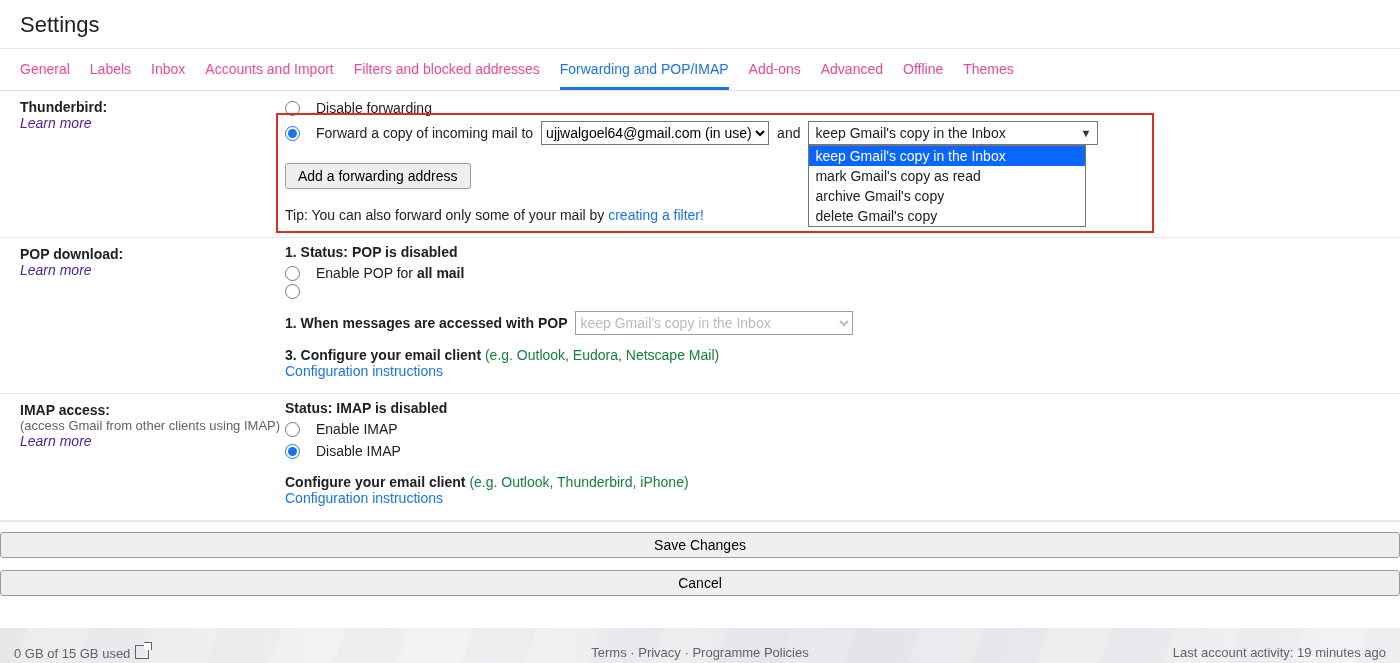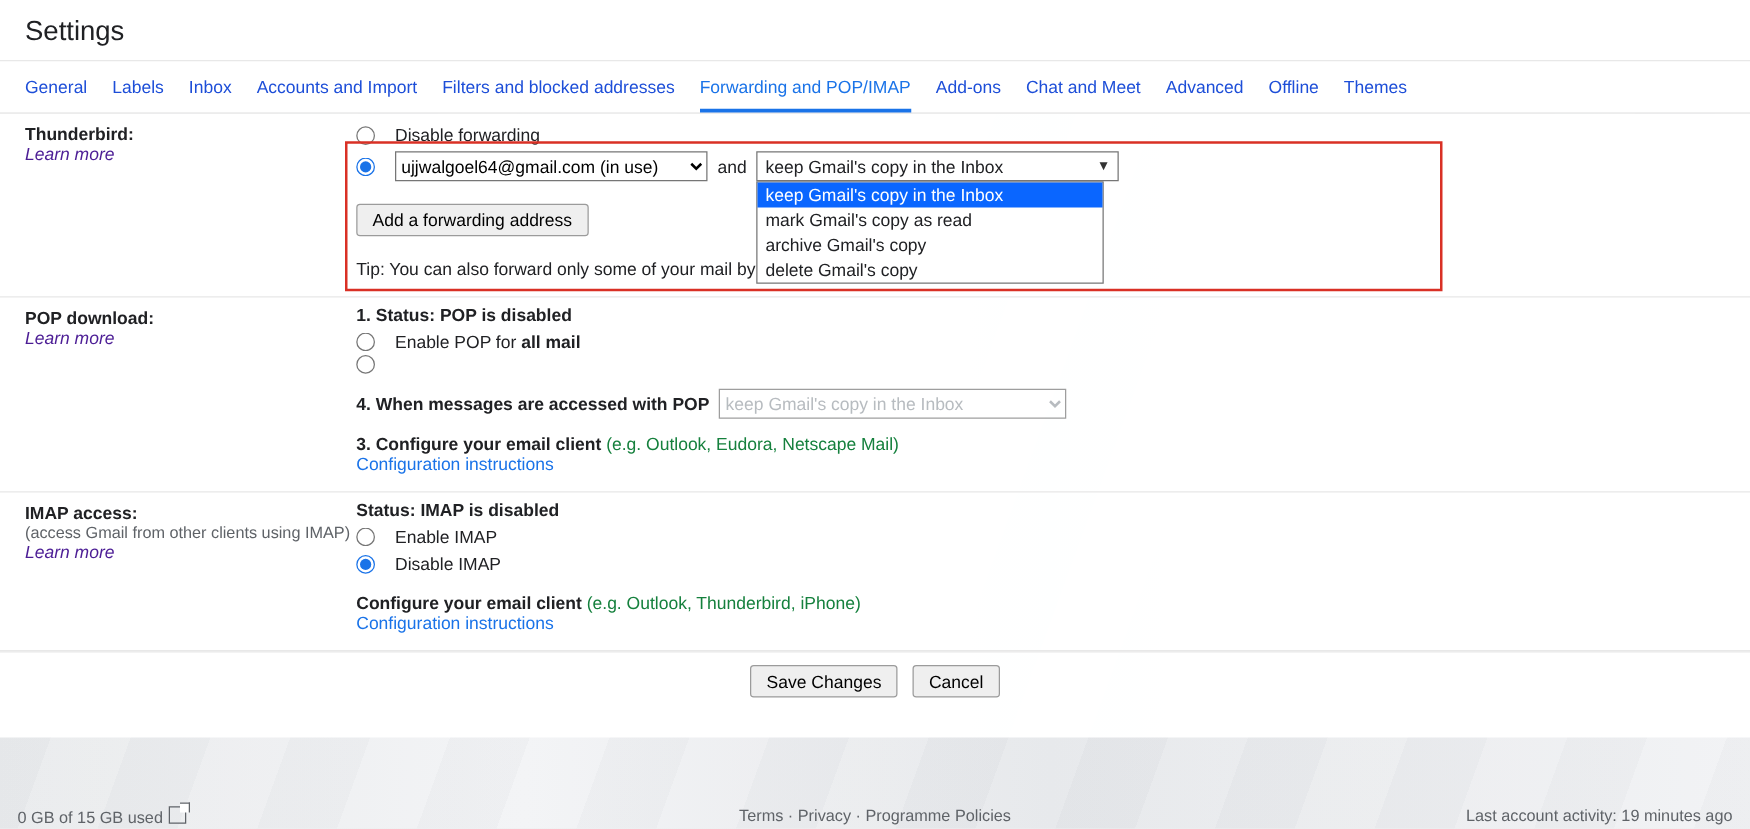--- a/index.html
+++ b/index.html
@@ -4,50 +4,50 @@
 <style>
   html,body{margin:0;padding:0;font-family:Arial,Helvetica,sans-serif;font-size:14px;color:#202124;background:#eceef0;}
   .page{width:1400px;height:663px;position:relative;background:
         linear-gradient(90deg,#e8eaec 0%,#f2f3f5 30%,#e5e7ea 60%,#f1f2f4 100%);overflow:hidden;}
   .page::before{content:"";position:absolute;inset:0;background:
     repeating-linear-gradient(110deg,rgba(255,255,255,.35) 0 60px,rgba(200,203,208,.35) 60px 120px);
     opacity:.25;}
   .panel{position:relative;background:#fff;margin:0;border-bottom:1px solid #e0e0e0;}
   h1.title{font-size:22px;font-weight:400;margin:0;padding:12px 20px 10px 20px;}
   .tabs{display:flex;gap:20px;padding:0 20px;border-top:1px solid #e8e8e8;}
-  .tab{padding:12px 0 10px 0;color:#1d4ed8;cursor:pointer;white-space:nowrap;}
+  .tab{padding:12px 0 10px 0;color:#ec4899;cursor:pointer;white-space:nowrap;}
   .tab.active{color:#1a73e8;border-bottom:3px solid #1a73e8;font-weight:500;}
   .sections{background:rgba(255,255,255,.97);position:relative;}
   .section{display:flex;padding:6px 20px 14px 20px;border-bottom:1px solid #e8e8e8;}
   .section:last-of-type{border-bottom:none;}
   .left{width:265px;flex:0 0 265px;padding-top:2px;}
   .left .heading{font-weight:700;}
   .left .sub{color:#5f6368;font-size:13px;}
   .learn{color:#4c1d95;text-decoration:none;font-style:italic;}
   .right{flex:1;position:relative;}
   .row{display:flex;align-items:center;gap:8px;line-height:22px;}
   input[type=radio]{accent-color:#1a73e8;width:15px;height:15px;margin:0 8px 0 0;}
   select.native{font-family:inherit;font-size:14px;height:24px;border:1px solid #767676;background:#fff;}
   select.native:disabled{color:#9aa0a6;}
-  .addr{width:250px;}
+  .addr{width:228px;}
   button.std{font-family:inherit;font-size:14px;background:#efefef;border:1px solid #9b9b9b;border-radius:3px;padding:4px 12px;cursor:pointer;}
   .tip{margin-top:18px;}
   .link{color:#1a73e8;text-decoration:none;}
   .highlight{position:absolute;border:2px solid #d93025;pointer-events:none;z-index:5;}
   
   .dd-wrap{position:relative;display:inline-block;}
   .dd-box{width:276px;height:22px;border:1px solid #767676;background:#fff;display:flex;align-items:center;
           padding:0 6px;justify-content:space-between;font-size:14px;}
   .dd-caret{font-size:11px;color:#333;}
   .dd-list{position:absolute;top:24px;left:0;width:276px;border:1px solid #767676;background:#fff;z-index:20;}
   .dd-item{padding:1px 6px;font-size:14px;line-height:18px;cursor:default;}
   .dd-item.sel{background:#0a66ff;color:#fff;}
   .grey{color:#15803d;}
   .bold{font-weight:700;}
-  .btnbar{display:flex;justify-content:center;gap:12px;padding:10px 0 32px 0;border-top:1px solid #e8e8e8;}
+  .btnbar{display:flex;justify-content:center;gap:12px;padding:10px 0 32px 0;border-top:1px solid #e8e8e8;flex-direction:column;}
   .footer{position:absolute;bottom:0;left:0;right:0;font-size:13px;color:#5f6368;padding:4px 14px 2px 14px;}
   .footer .center{position:absolute;left:50%;transform:translateX(-50%);}
   .footer .rightf{position:absolute;right:14px;text-align:right;line-height:16px;}
   .footer a{color:#5f6368;text-decoration:none;text-align:right;}
   .exticon{display:inline-block;width:12px;height:12px;border:1.5px solid #5f6368;position:relative;margin-left:5px;vertical-align:-1px;}
   .exticon::after{content:"";position:absolute;width:7px;height:7px;border-top:1.5px solid #5f6368;border-right:1.5px solid #5f6368;top:-4px;right:-4px;background:#fff;}
   .para{margin-top:12px;}
 </style>
 </head>
 <body>
@@ -56,21 +56,20 @@
   <div class="panel">
     <h1 class="title">Settings</h1>
     <div class="tabs" id="tabs">
         <div class="tab">General</div>
         <div class="tab">Labels</div>
         <div class="tab">Inbox</div>
         <div class="tab">Accounts and Import</div>
         <div class="tab">Filters and blocked addresses</div>
         <div class="tab active">Forwarding and POP/IMAP</div>
         <div class="tab">Add-ons</div>
-        <div class="tab">Chat and Meet</div>
         <div class="tab">Advanced</div>
         <div class="tab">Offline</div>
         <div class="tab">Themes</div>
       </div>
   </div>
 
   <div class="highlight" style="left:276px;top:113px;width:874px;height:116px;"></div>
 
   <div class="sections">
 
@@ -79,20 +78,21 @@
         <div class="heading">Thunderbird:</div>
         <a href="#" class="learn">Learn more</a>
       </div>
       <div class="right">
         <div class="row">
           <input type="radio" name="fwd" style="">
           <span>Disable forwarding</span>
         </div>
         <div class="row" style="margin-top:2px;">
           <input type="radio" name="fwd" checked="" style="">
+          <span>Forward a copy of incoming mail to</span>
           <select class="native addr">
             <option>ujjwalgoel64@gmail.com (in use)</option>
           </select>
           <span>and</span>
 
           <span class="dd-wrap">
             <span class="dd-box">
               <span>keep Gmail's copy in the Inbox</span>
               <span class="dd-caret">▼</span>
             </span>
@@ -126,21 +126,21 @@
         </div>
         <div class="row" style="margin-top:2px;">
           <input type="radio" name="pop" style="">
           <span><span>Enable POP for </span><span class="bold">all mail</span></span>
         </div>
         <div class="row">
           <input type="radio" name="pop" style="">
         </div>
 
         <div class="para row">
-          <span class="bold">4. When messages are accessed with POP</span>
+          <span class="bold">1. When messages are accessed with POP</span>
           <select class="native" style="width:278px;" disabled="">
             <option>keep Gmail's copy in the Inbox</option>
           </select>
         </div>
 
         <div class="para">
           <span class="bold">3. Configure your email client </span><span class="grey">(e.g. Outlook, Eudora, Netscape Mail)</span>
         </div>
         <div><a href="#" class="link">Configuration instructions</a></div>
       </div>

